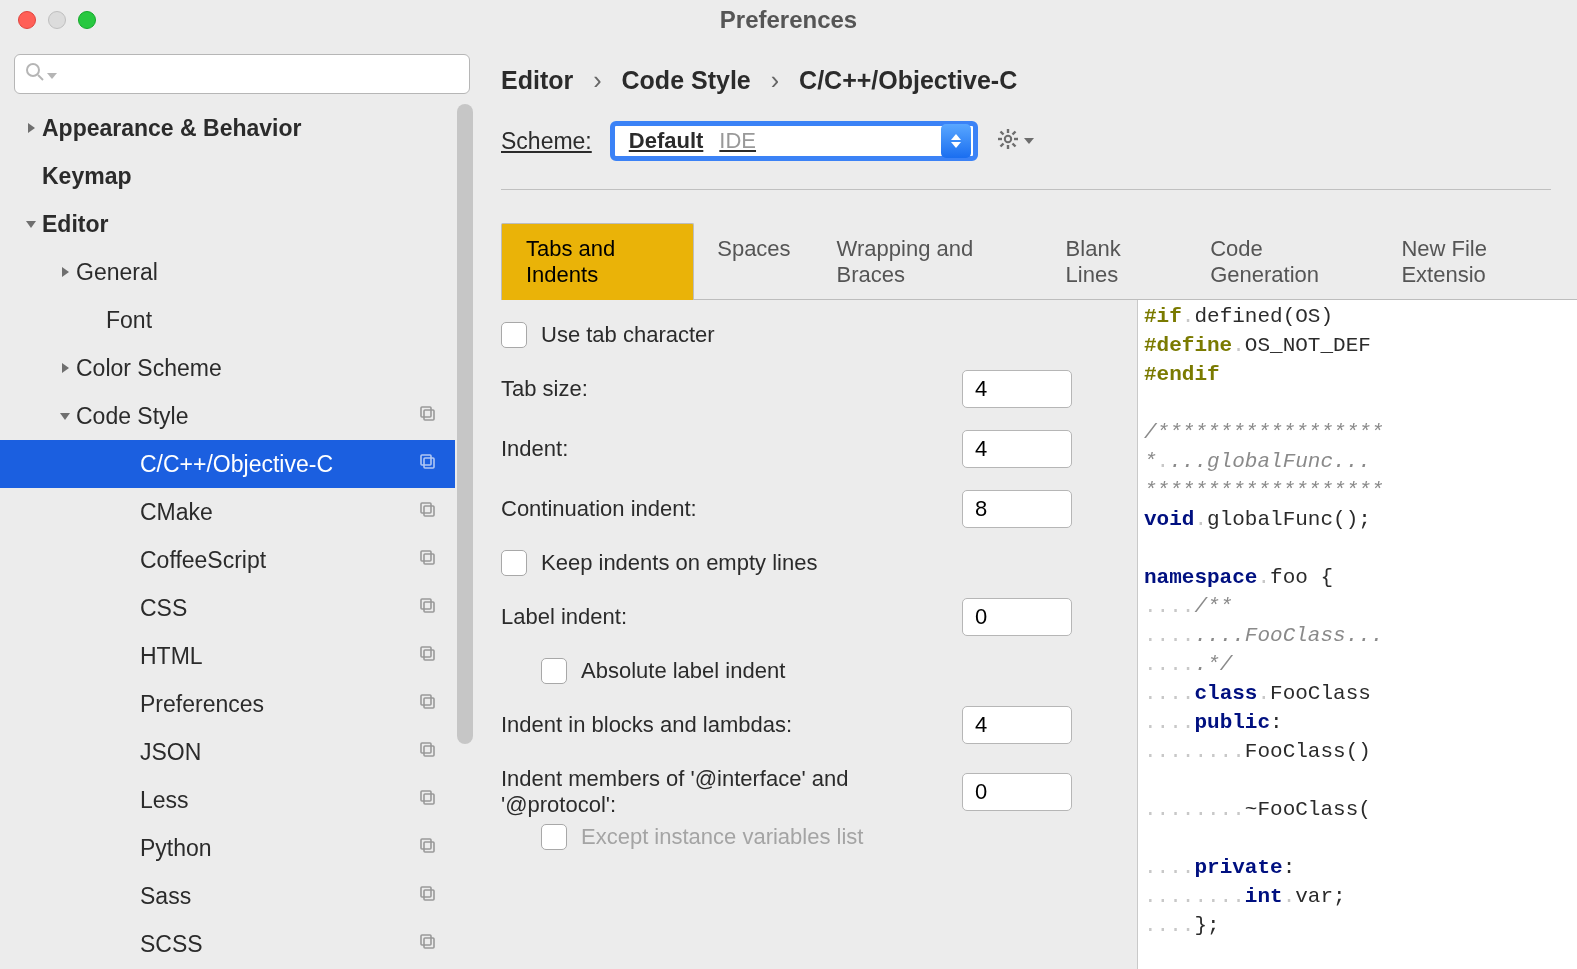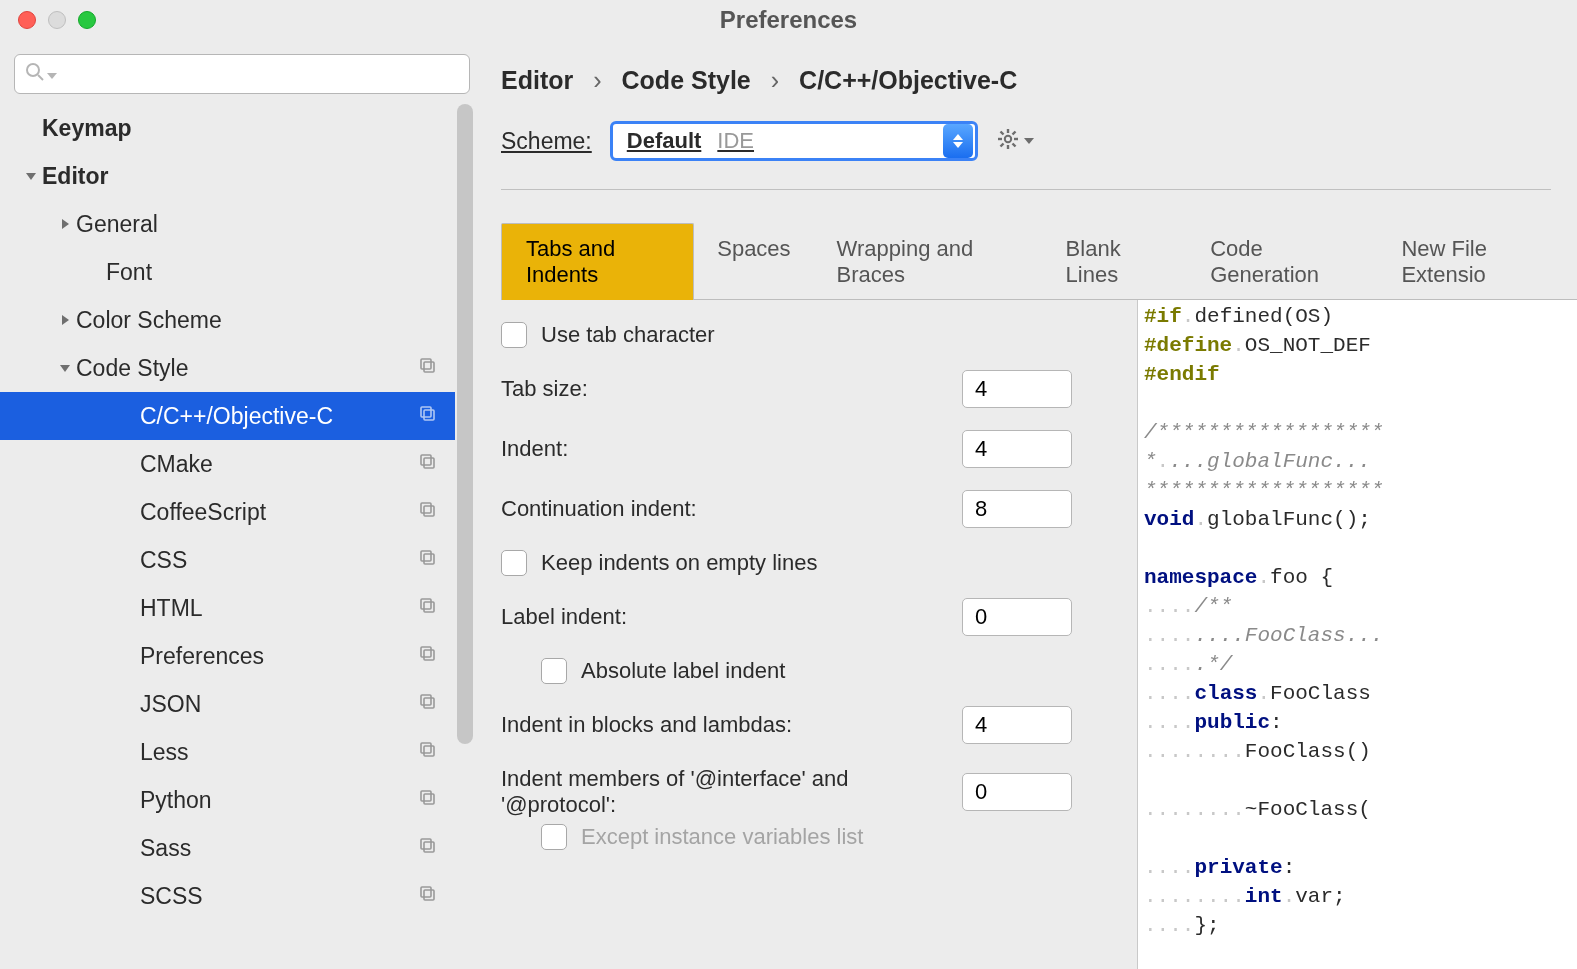--- a/index.html
+++ b/index.html
@@ -146,21 +146,21 @@
   padding: 6px 0 28px 26px;
   text-decoration: underline;
 }
 .scheme-label { font-size: 23px; }
 .scheme-select {
   display: flex;
   align-items: center;
   width: 368px;
   height: 40px;
   background: #fff;
-  border: 3px solid #3b82f6;
+  border: 5px solid #3b82f6;
   border-radius: 6px;
   padding: 0 2px 0 14px;
   font-size: 22px;
   position: relative;
 }
 .scheme-select .val { font-weight: 700; }
 .scheme-select .ide { color: #999; margin-left: 16px; }
 .scheme-select .updown {
   margin-left: auto;
   width: 30px; height: 34px;
@@ -297,20 +297,28 @@
         <span style="margin-left:2px">
           <svg width="10" height="10" viewBox="0 0 10 10">
               <polygon points="0,2 10,2 5,8" fill="#7a7a7a"></polygon>
             </svg>
         </span>
         <input type="text" style="">
       </div>
     </div>
     <div class="tree-wrap">
       <div class="tree" id="tree">
+          <div class="tree-item pad-1 top">
+            <span class="arrow">
+              <svg width="12" height="12">
+                <polygon points="3,1 10,6 3,11" fill="#6f6f6f"></polygon>
+              </svg>
+            </span>
+            <span class="label">Appearance &amp; Behavior</span>
+          </div>
           <div class="tree-item pad-1 top no-arrow">
             <span class="arrow">
               <svg width="12" height="12">
                 <polygon points="3,1 10,6 3,11" fill="#6f6f6f"></polygon>
               </svg>
             </span>
             <span class="label">Keymap</span>
           </div>
           <div class="tree-item pad-1 top">
             <span class="arrow">

